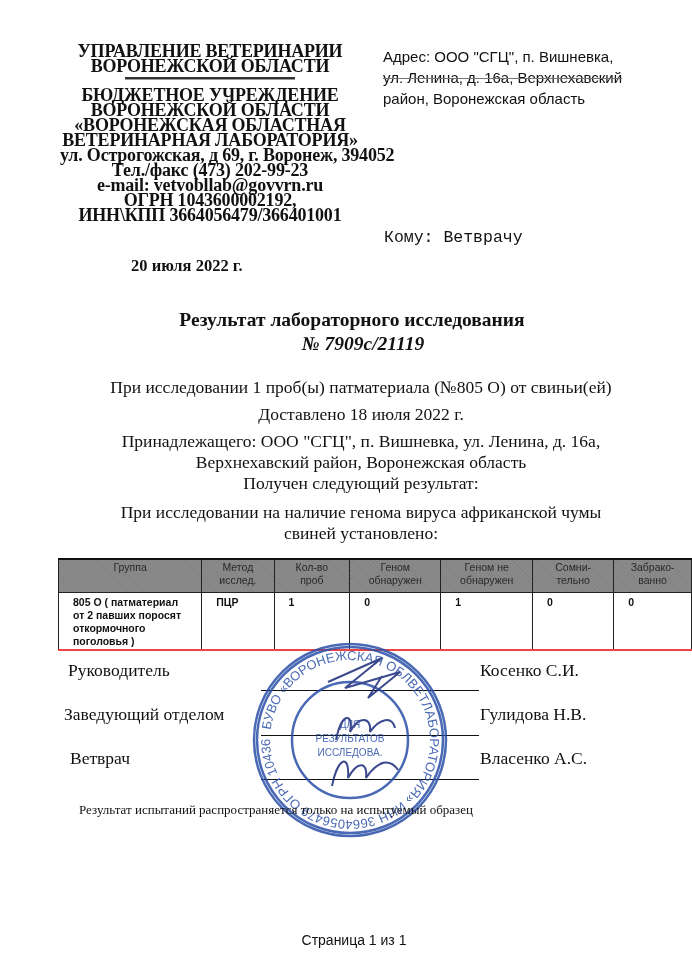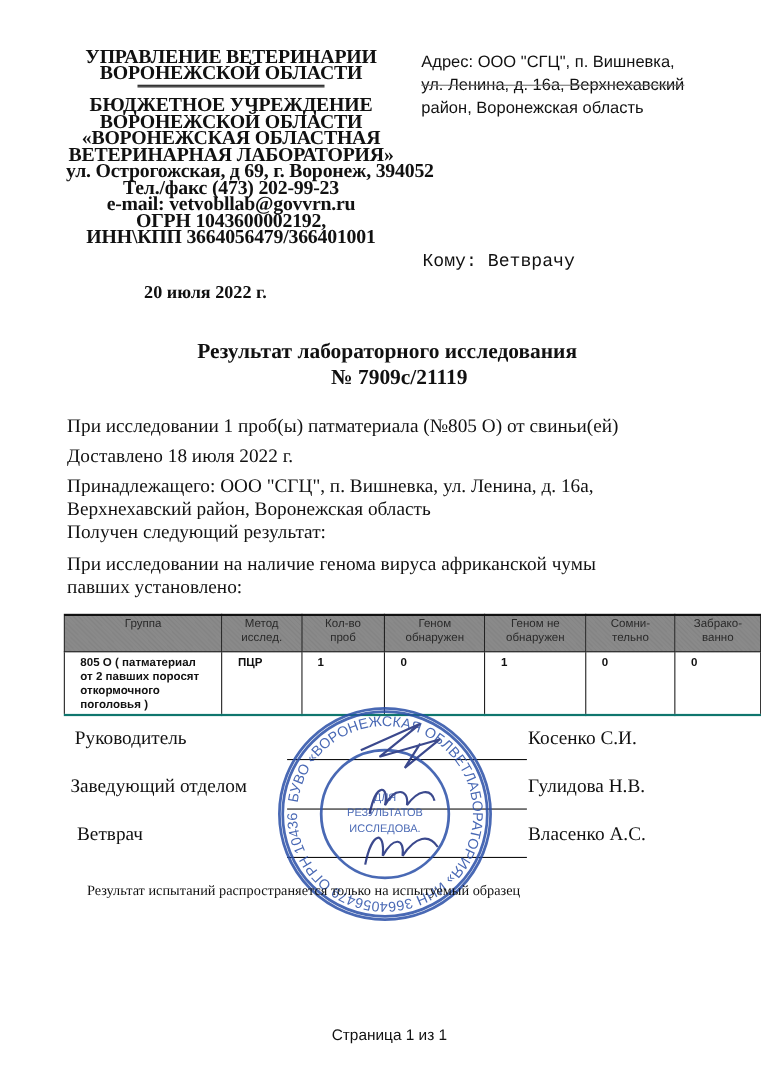--- a/index.html
+++ b/index.html
@@ -13,35 +13,35 @@
 
   
   #addr { left: 383px; top: 46px; width: 290px; font-family: "Liberation Sans", sans-serif; font-size: 15px; line-height: 21px; }
   #addr .strike { text-decoration: line-through; text-decoration-color: #777; }
 
   #to { left: 384px; top: 228px; font-family: Liberation Mono, monospace; font-size: 16.5px; }
   #date { left: 131px; top: 256px; font-family: "Liberation Serif", serif; font-weight: bold; font-size: 16.5px; }
 
   #title { left: 0; width: 692px; top: 308px; text-align: center; font-family: "Liberation Serif", serif; font-weight: bold; font-size: 19.5px; line-height: 24px; }
   #title .t1 { padding-left: 12px; }
-  #title .t2 { padding-left: 34px; }
+  #title .t2 { padding-left: 34px; font-style: italic; }
 
-  #body { left: 61px; top: 377px; width: 600px; font-family: "Liberation Serif", serif; font-size: 17.5px; line-height: 21px; }
+  #body { left: 61px; top: 377px; width: 600px; font-family: "Liberation Serif", serif; font-size: 17.5px; line-height: 21px; text-align: center; }
   #body p { margin: 0; }
   #body .gap { margin-top: 6px; }
   #body .gap2 { margin-top: 8px; }
 
   
   #result-table { left: 58px; top: 558px; border-collapse: collapse; font-family: "Liberation Sans", sans-serif; font-size: 10.5px; }
   #result-table th, #result-table td { border: 1px solid #222; padding: 1px 14px; }
   #result-table th { background: #8a8a8a; color: #2a2a2a; font-weight: normal; text-align: center; line-height: 13px; height: 30px; vertical-align: top; background-image: repeating-linear-gradient(45deg, rgba(0,0,0,0.05) 0 1px, transparent 1px 3px); }
   #result-table td { background: #fff; font-weight: bold; text-align: left; vertical-align: top; line-height: 13px; height: 43px; padding-top: 3px; }
   #result-table td.group { text-align: left; font-size: 10.5px; }
   #result-table thead tr { border-top: 2px solid #111; }
-  #result-table tbody tr { border-bottom: 2px solid #0f766e; }
+  #result-table tbody tr { border-bottom: 2px solid #ef4444; }
 
   
   .sig-label { font-family: "Liberation Serif", serif; font-size: 17.5px; }
   .sig-line { height: 0; border-top: 1.5px solid #111; width: 218px; left: 261px; }
   .sig-name { font-family: "Liberation Serif", serif; font-size: 17.5px; left: 480px; }
 
   #footnote { left: 0; width: 552px; top: 802px; text-align: center; font-family: "Liberation Serif", serif; font-size: 13px; }
   #pager { left: 0; width: 692px; top: 932px; text-align: center; font-family: "Liberation Sans", sans-serif; font-size: 14px; padding-left: 8px; }
 
   
@@ -79,21 +79,21 @@
   <div class="t2">№ 7909с/21119</div>
 </div>
 
 <div id="body" class="abs">
   <p>При исследовании 1 проб(ы) патматериала  (№805 О) от свиньи(ей)</p>
   <p class="gap">Доставлено 18 июля 2022 г.</p>
   <p class="gap">Принадлежащего: ООО "СГЦ", п. Вишневка, ул. Ленина, д. 16а,</p>
   <p>Верхнехавский район, Воронежская область</p>
   <p>Получен следующий результат:</p>
   <p class="gap2">При исследовании на наличие генома вируса африканской чумы</p>
-  <p>павших установлено:</p>
+  <p>свиней установлено:</p>
 </div>
 
 <table id="result-table" class="abs">
   <thead>
     <tr>
       <th style="width:160px">Группа</th>
       <th style="width:50px">Метод исслед.</th>
       <th style="width:72px">Кол-во проб</th>
       <th style="width:72px">Геном обнаружен</th>
       <th style="width:73px">Геном не обнаружен</th>

